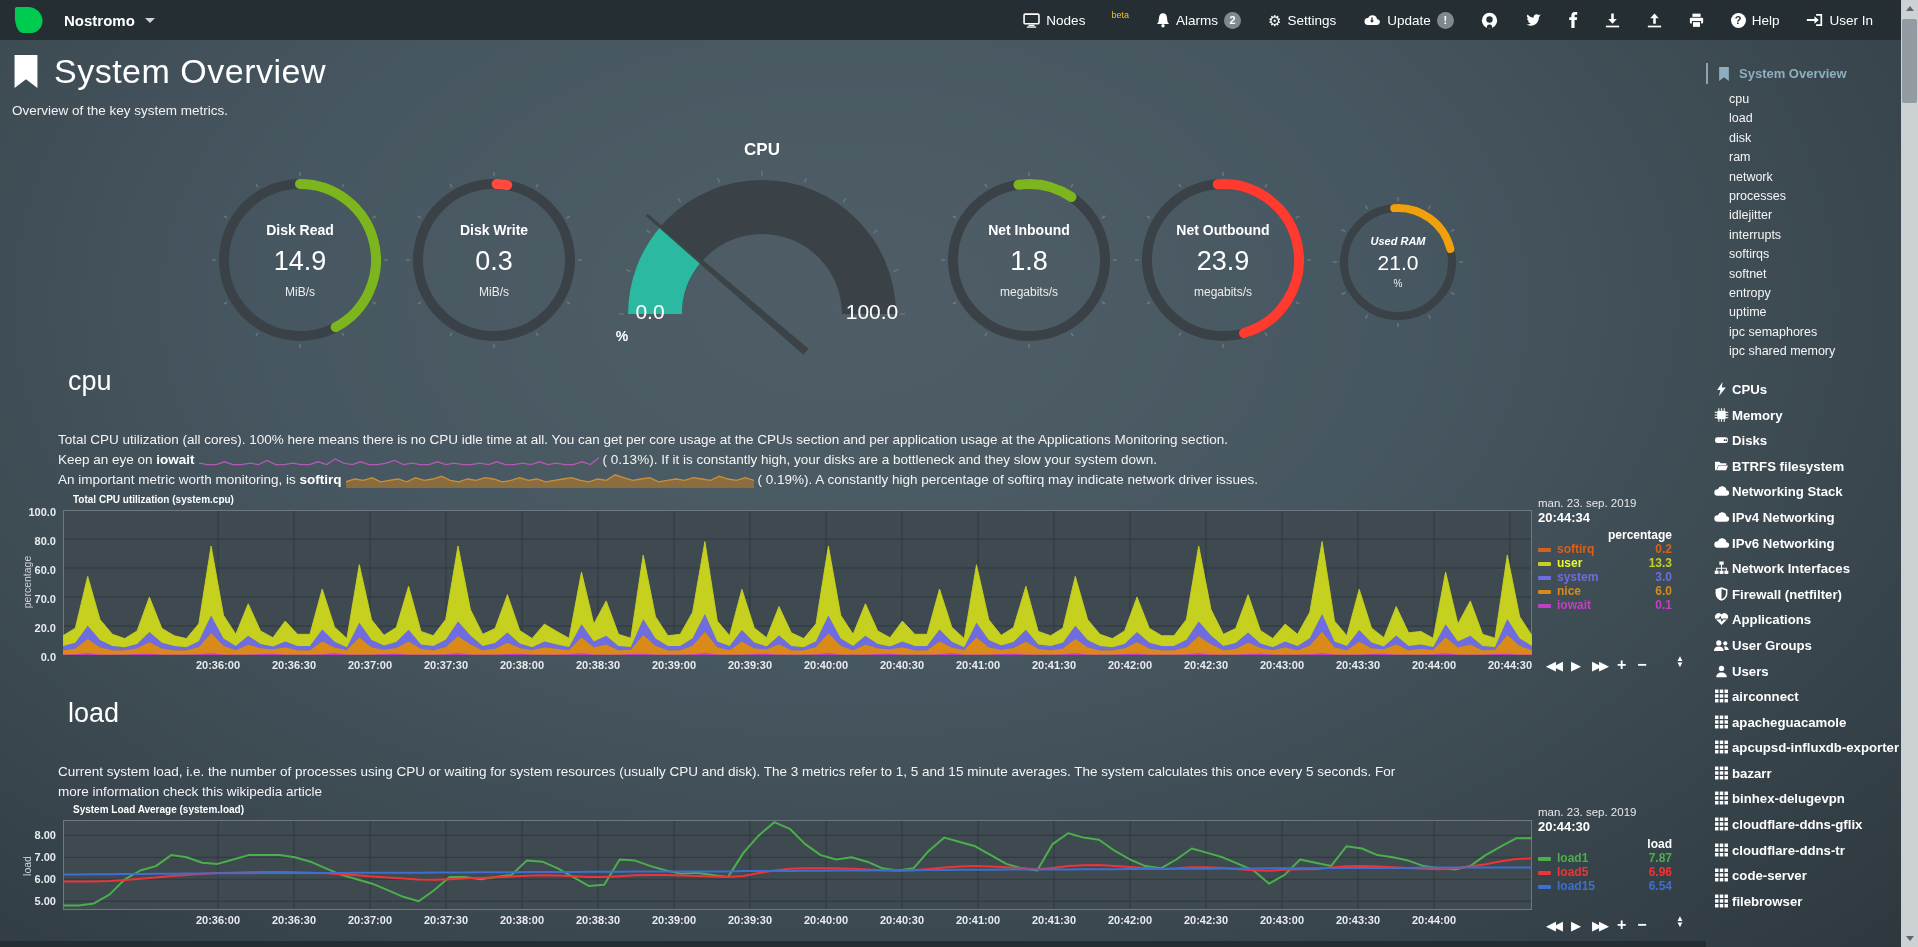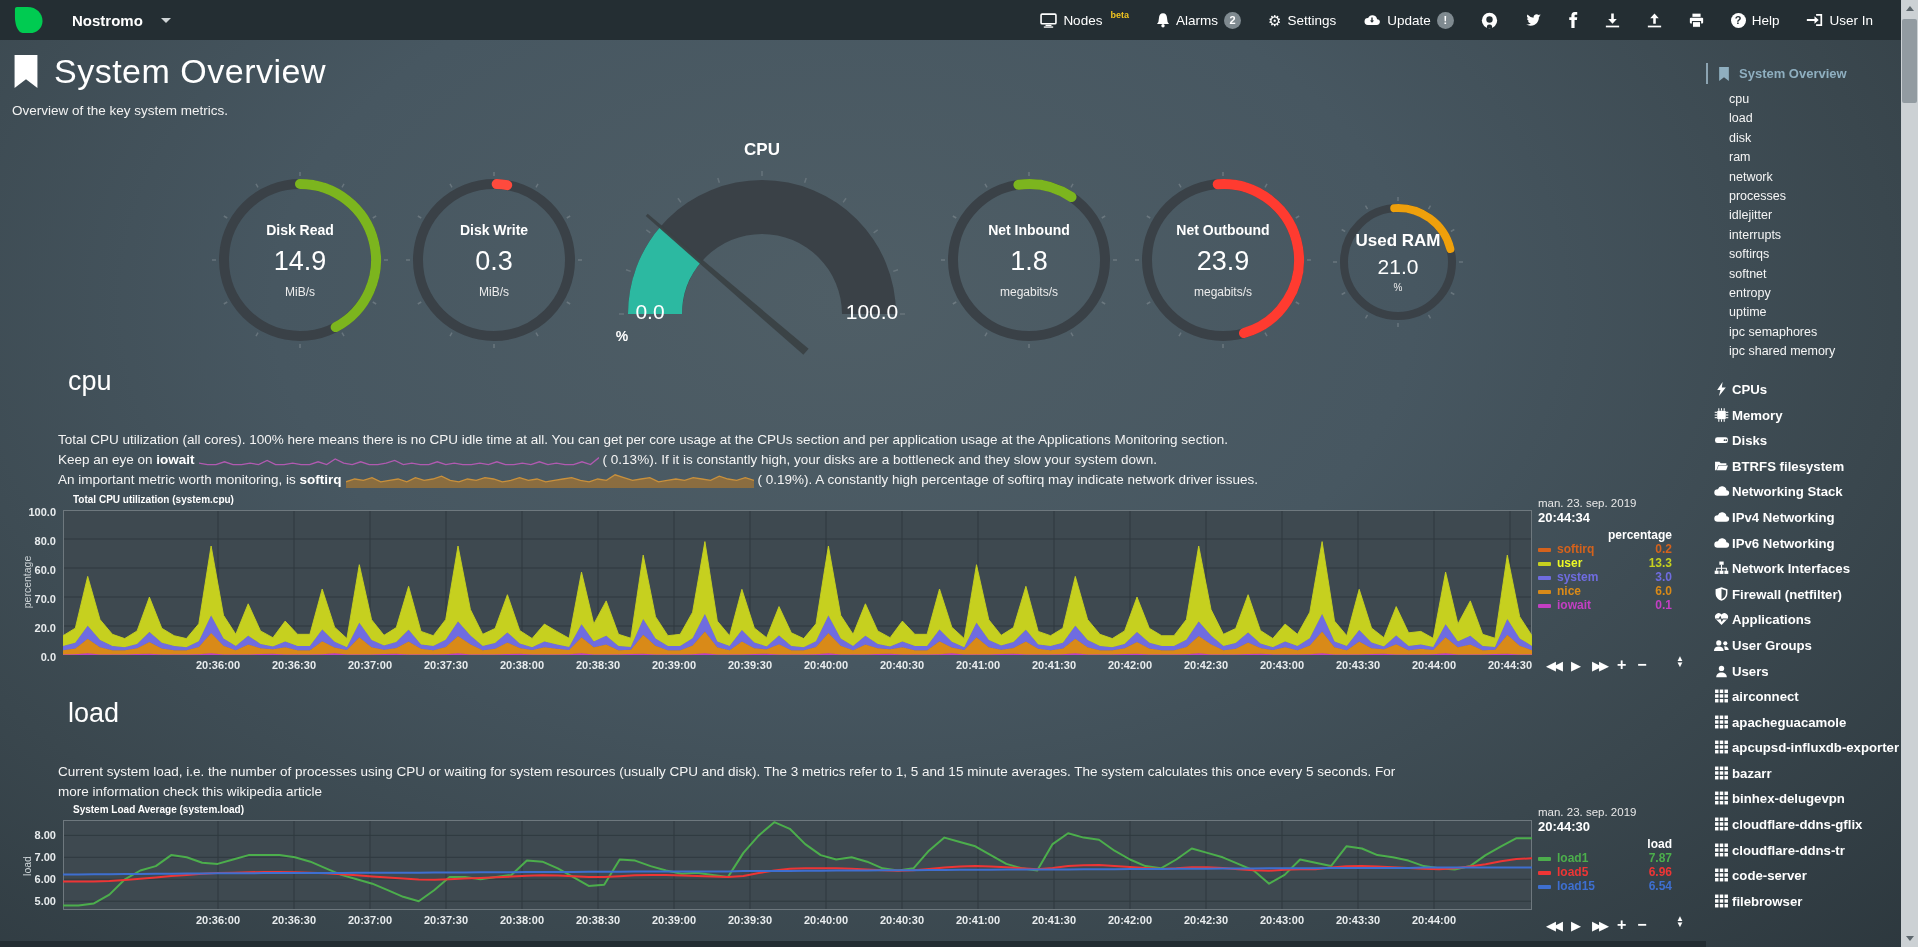--- a/index.html
+++ b/index.html
@@ -1,44 +1,44 @@
 <!DOCTYPE html>
 <html><head>
 <meta charset="utf-8">
 <style>
   html,body{margin:0;padding:0;background:#2c363c;}
   body{width:1918px;height:947px;overflow:hidden;font-family:"Liberation Sans",sans-serif;}
   .canvas{position:relative;width:1918px;height:947px;overflow:hidden;
     background:radial-gradient(ellipse 1500px 950px at 44% 32%, #4f5e66 0%, #475761 38%, #3a474e 70%, #2c373d 100%);}
   
   .navbar{position:absolute;left:0;top:0;width:1901px;height:40px;background:#242e33;display:flex;align-items:center;z-index:20;}
-  .nav-left{display:flex;align-items:center;gap:10px;padding-left:13px;}
+  .nav-left{display:flex;align-items:center;gap:2px;padding-left:13px;}
   .hostname{color:#fff;font-size:15px;font-weight:bold;margin-left:18px;}
   .caret-down{width:0;height:0;border-left:5px solid transparent;border-right:5px solid transparent;border-top:5px solid #cfd4d6;margin-left:8px;}
   .nav-right{margin-left:auto;display:flex;align-items:center;gap:27px;padding-right:28px;padding-left:20px;}
   .nav-item{display:flex;align-items:center;gap:6px;color:#fff;font-size:13.5px;cursor:pointer;white-space:nowrap;}
   .nav-item svg,.nav-item .glyph{flex:none;}
   .glyph{color:#fff;font-size:15px;line-height:1;}
-  .beta{color:#f0c420;font-size:9px;vertical-align:super;margin-left:2px;font-weight:bold;position:relative;top:-5px;text-align:right;}
+  .beta{color:#f0c420;font-size:9px;vertical-align:super;margin-left:20px;font-weight:normal;position:relative;top:-5px;text-align:right;}
   .badge{background:#7f8a90;color:#fff;border-radius:50%;width:17px;height:17px;font-size:11px;font-weight:bold;
     display:inline-flex;align-items:center;justify-content:center;}
   .circle-q{background:#fff;color:#242e33;border-radius:50%;width:15px;height:15px;font-size:11px;font-weight:bold;
     display:inline-flex;align-items:center;justify-content:center;}
   
   .title-block{position:absolute;left:12px;top:52px;color:#fff;}
   .title-row{display:flex;align-items:center;gap:14px;}
   .page-title{font-size:34px;font-weight:400;letter-spacing:.5px;}
   .page-subtitle{font-size:13.5px;margin-top:12px;color:#f2f2f2;}
   
   .ring-gauge{position:absolute;}
   .ring-text{position:absolute;left:0;top:0;width:100%;height:100%;display:flex;flex-direction:column;align-items:center;justify-content:center;color:#fff;text-align:center;pointer-events:none;}
   .ring-label{font-size:14px;font-weight:bold;margin-bottom:8px;}
   .ring-value{font-size:27px;font-weight:400;}
   .ring-unit{font-size:12px;margin-top:8px;color:#ececec;}
-  .ring-gauge.small .ring-label{font-size:17px;margin-bottom:4px;}
+  .ring-gauge.small .ring-label{font-size:11px;margin-bottom:4px;font-style:italic;}
   .ring-gauge.small .ring-value{font-size:21px;}
   .ring-gauge.small .ring-unit{font-size:10px;margin-top:3px;}
   .cpu-gauge{position:absolute;left:610px;top:140px;width:304px;height:205px;}
   .cpu-gauge-title{position:absolute;left:0;top:0;width:100%;text-align:center;color:#fff;font-size:17px;font-weight:bold;}
   .cpu-gauge-value{position:absolute;left:0;top:62px;width:100%;text-align:center;color:#fff;font-size:37px;font-weight:bold;}
   .cpu-gauge-min{position:absolute;left:0;top:160px;width:80px;text-align:center;color:#fff;font-size:21px;}
   .cpu-gauge-max{position:absolute;left:222px;top:160px;width:80px;text-align:center;color:#fff;font-size:21px;}
   .cpu-gauge-unit{position:absolute;left:-18px;top:188px;width:60px;text-align:center;color:#fff;font-size:14px;font-weight:bold;}
   
   .section-heading{position:absolute;color:#fff;font-size:27px;font-weight:400;}

